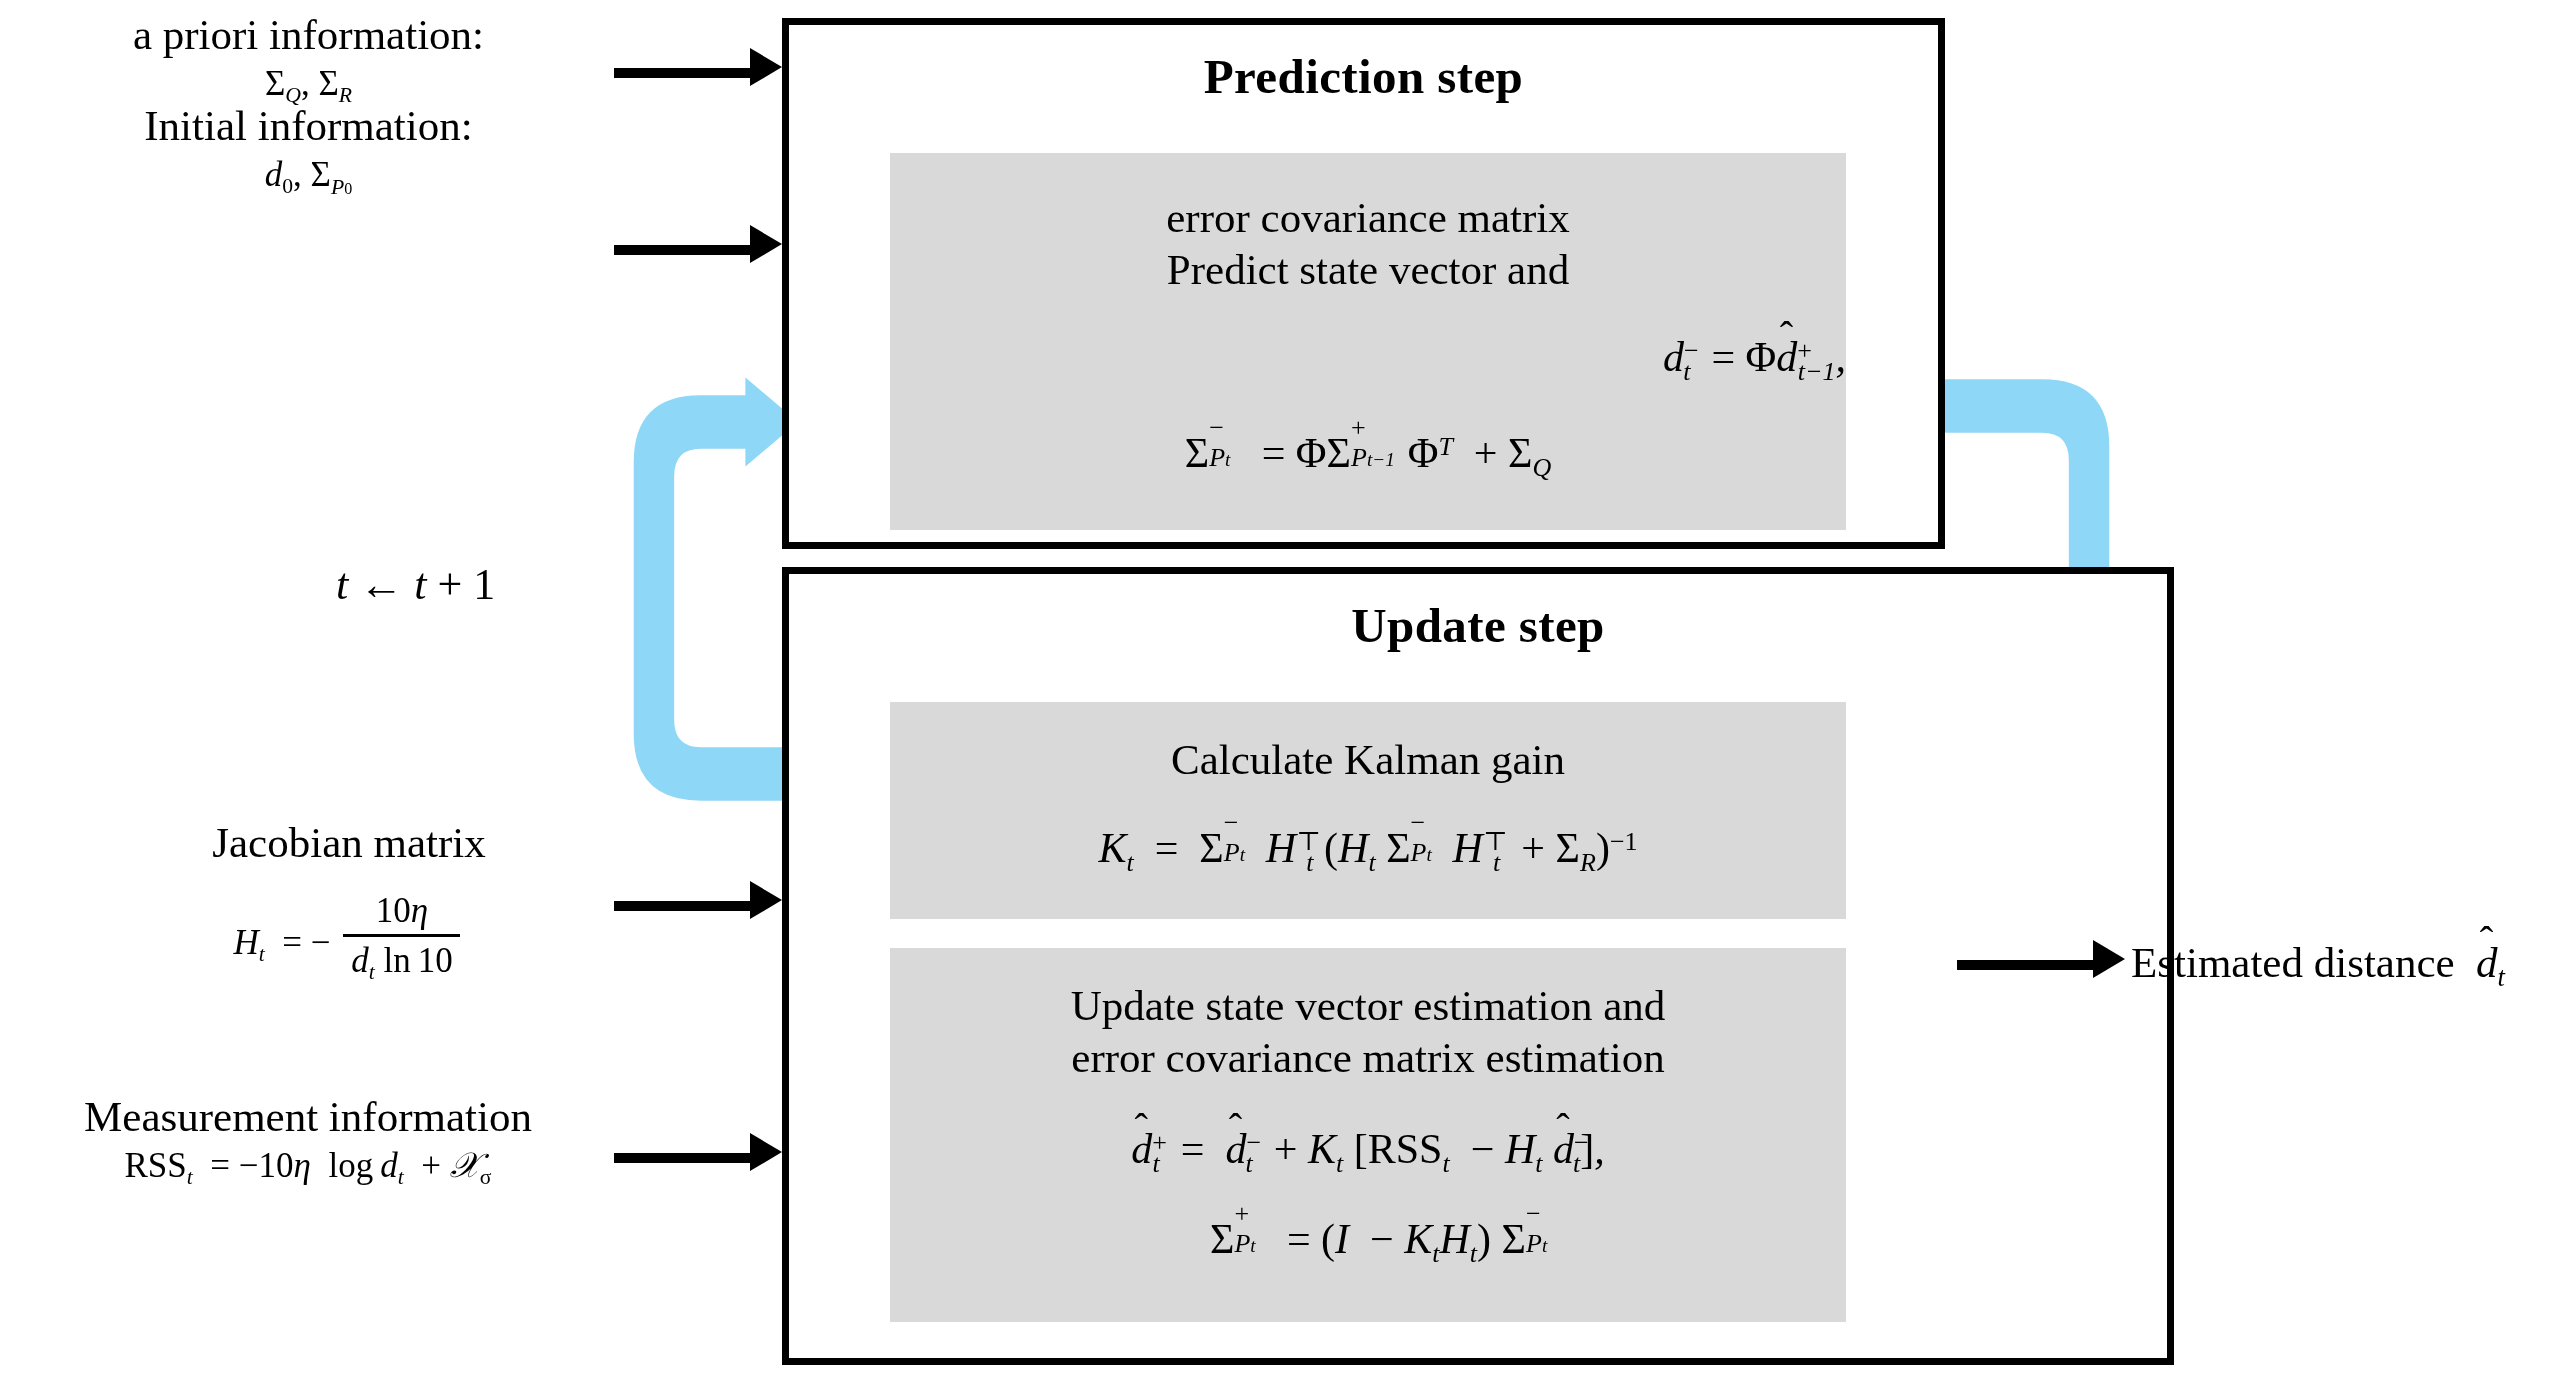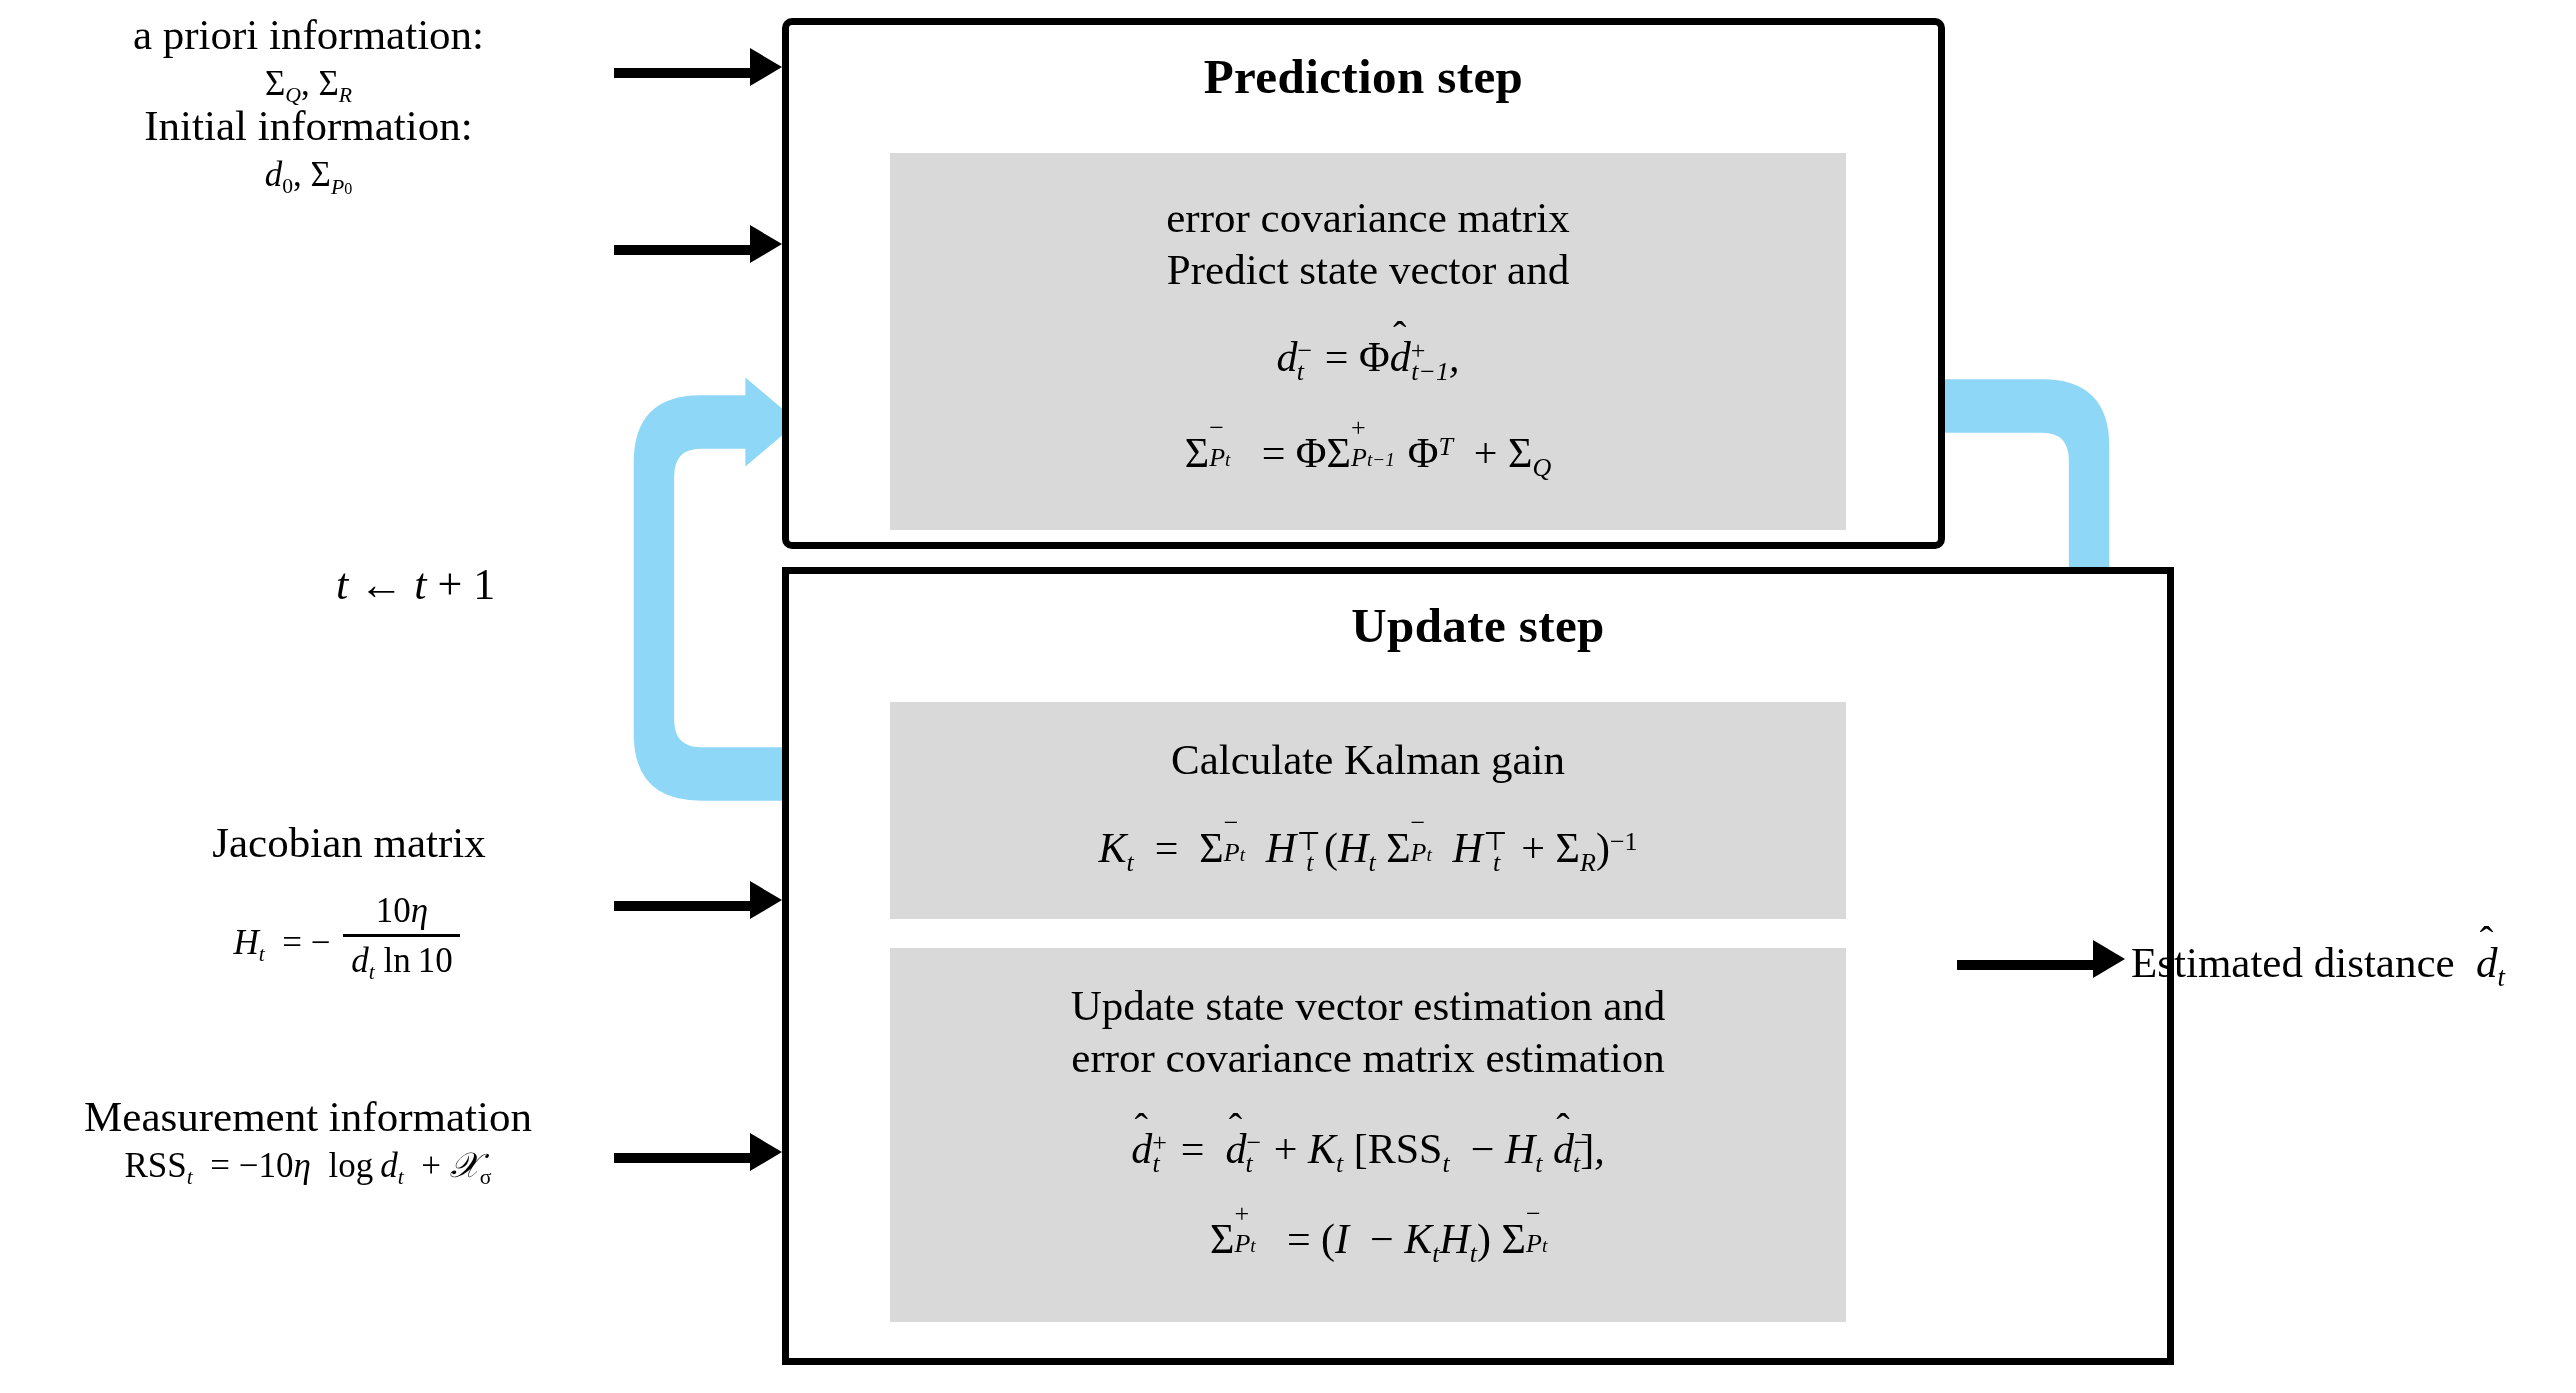--- a/index.html
+++ b/index.html
@@ -259,32 +259,32 @@
              Q 208 22 208 105
              L 208 440
              Q 208 523 125 523
              Z" fill="#8ED7F6"></path>
   </svg>
 
   <div class="loop-label" style="left:336px; top:559px;">
     <span class="mi">t</span><span class="mr">&nbsp;←&nbsp;</span><span class="mi">t</span><span class="mr">&nbsp;+&nbsp;1</span>
   </div>
 
-  <div class="step-box" style="left:782px; top:18px; width:1163px; height:531px;border-radius:10px;">
+  <div class="step-box" style="left:782px; top:18px; width:1163px; height:531px;">
 
     <div class="step-title" style="top:23px;">Prediction step</div>
 
     <div class="gray-panel" style="left:101px; top:128px; width:956px; height:377px;">
 
       <div class="panel-text" style="top:39px;">
         <div>error covariance matrix</div>
         <div>Predict state vector and</div>
       </div>
 
-      <div class="eq" style="top:180px;">
+      <div class="eq" style="top:180px;text-align:right;">
         <span class="mi">d</span><sup class="mr">−</sup><sub class="mi" style="margin-left:-0.6em;">t</sub>
         <span class="mr">&nbsp;=&nbsp;Φ</span><span class="hat"><span class="acc">̂</span><span class="mi">d</span></span><sup class="mr">+</sup><sub class="mi" style="margin-left:-0.55em;">t−1</sub><span class="mi">,</span>
       </div>
 
       <div class="eq" style="top:276px;">
         <span class="stack pad"><span class="sg">Σ</span><span class="sp">−</span><span class="sb">P<span class="subsub">t</span></span></span>
         <span class="mr">&nbsp;=&nbsp;Φ</span><span class="stack pad2"><span class="sg">Σ</span><span class="sp">+</span><span class="sb">P<span class="subsub">t−1</span></span></span><span class="mr">Φ</span><sup class="mi">T</sup>
         <span class="mr">&nbsp;+&nbsp;Σ</span><sub class="mi">Q</sub>
       </div>
 

